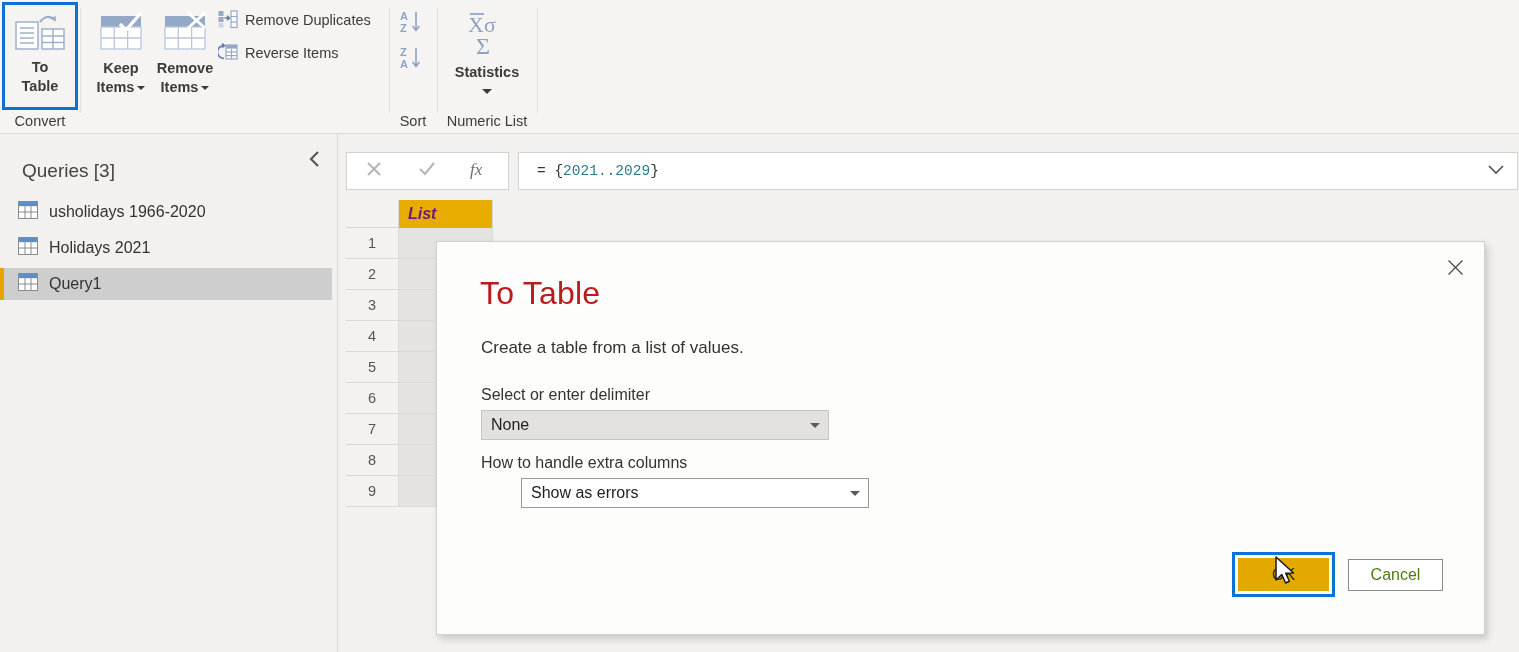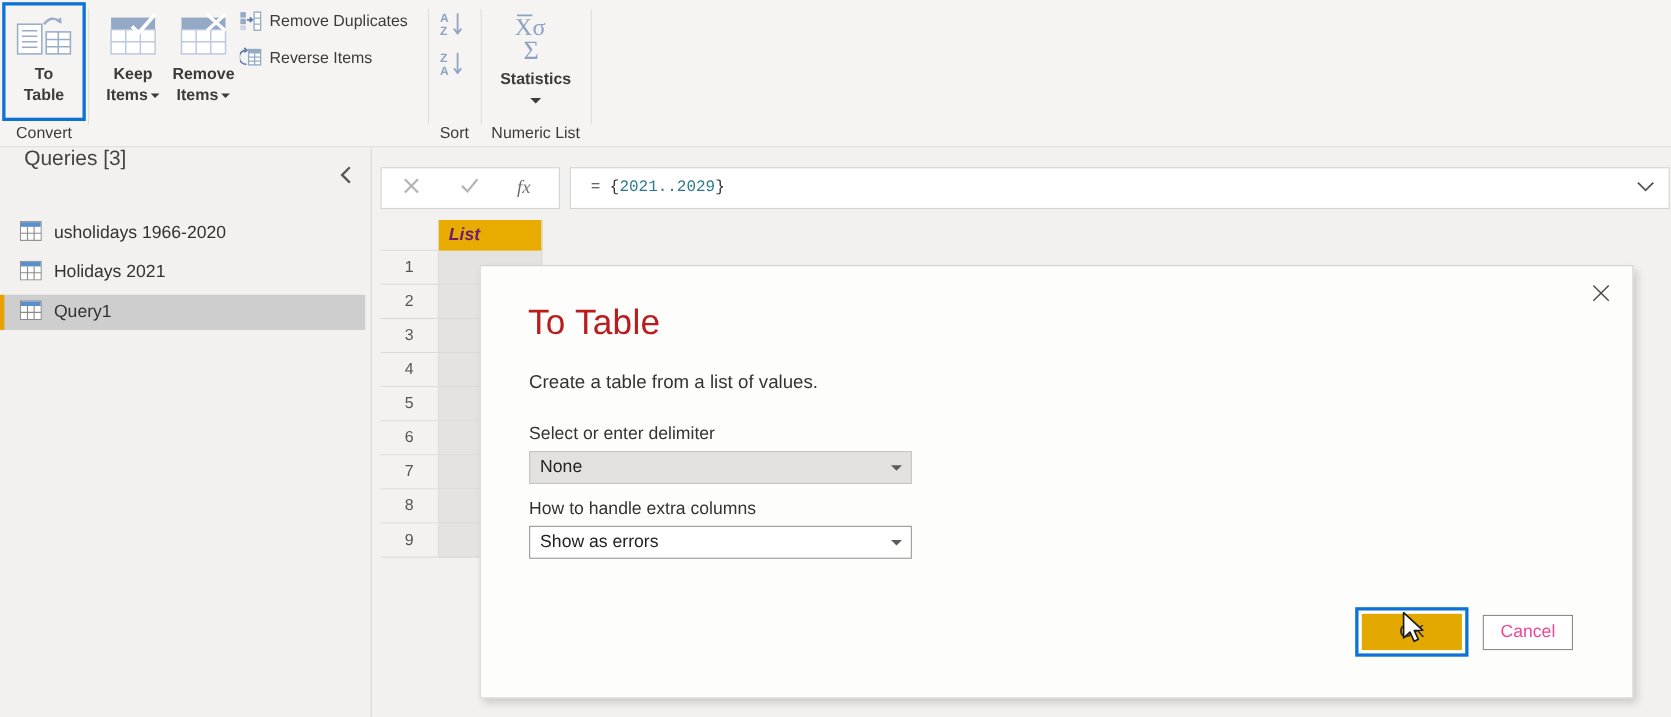--- a/index.html
+++ b/index.html
@@ -81,21 +81,21 @@
 
   
   #queries-panel {
     position: absolute; left: 0; top: 134px; width: 338px; height: 518px;
     background: #f2f1ef; border-right: 1px solid #dcdad6;
   }
   #queries-header {
     position: absolute; left: 0; top: 0; width: 338px; height: 52px;
   }
   #queries-title {
-    position: absolute; left: 22px; top: 0;
+    position: absolute; left: 22px; top: 26px;
     font-size: 19px; color: #444; font-weight: 400;
   }
   #collapse-btn {
     position: absolute; right: 10px; top: 14px; width: 26px; height: 26px;
     display: flex; align-items: center; justify-content: center; cursor: pointer;
   }
   .q-item {
     position: absolute; left: 0; width: 332px; height: 32px;
     display: flex; align-items: center; cursor: pointer;
   }
@@ -201,23 +201,23 @@
     border: 3px solid #0c72d6; background: #ffffff; padding: 3px;
   }
   #ok-button {
     position: relative; width: 100%; height: 100%;
     background: #e3a900; border: none; cursor: pointer;
     display: flex; align-items: center; justify-content: center;
     font-size: 16px; color: #2b2b2b; font-family: "Liberation Sans", sans-serif;
   }
   #cursor-arrow { position: absolute; left: 1274px; top: 556px; pointer-events: none; }
   #cancel-button {
-    position: absolute; left: 1348px; top: 559px; width: 82px; height: 32px;
+    position: absolute; left: 1348px; top: 559px; width: 95px; height: 32px;
     background: #ffffff; border: 1px solid #8d8b88; cursor: pointer;
-    font-size: 16px; color: #ec4899; font-family: "Liberation Sans", sans-serif;
+    font-size: 16px; color: #4d7c0f; font-family: "Liberation Sans", sans-serif;
   }
 </style>
 </head>
 <body>
 
 <div id="app">
 
   <div id="ribbon">
 
     <div class="rgroup" id="grp-convert">
@@ -505,21 +505,21 @@
 
     <div class="field-label" style="top:144px;">Select or enter delimiter</div>
     <div class="combo gray" style="top:168px;">
       <span class="ctext">None</span>
       <span class="carrow">
           <i class="tri-down"></i>
         </span>
     </div>
 
     <div class="field-label" style="top:212px;">How to handle extra columns</div>
-    <div class="combo white" style="top:236px;">
+    <div class="combo white" style="top:236px;margin-left:40px;">
       <span class="ctext">Show as errors</span>
       <span class="carrow">
           <i class="tri-down"></i>
         </span>
     </div>
   </div>
 
   <div id="ok-focus">
     <button id="ok-button">OK</button>
   </div>

